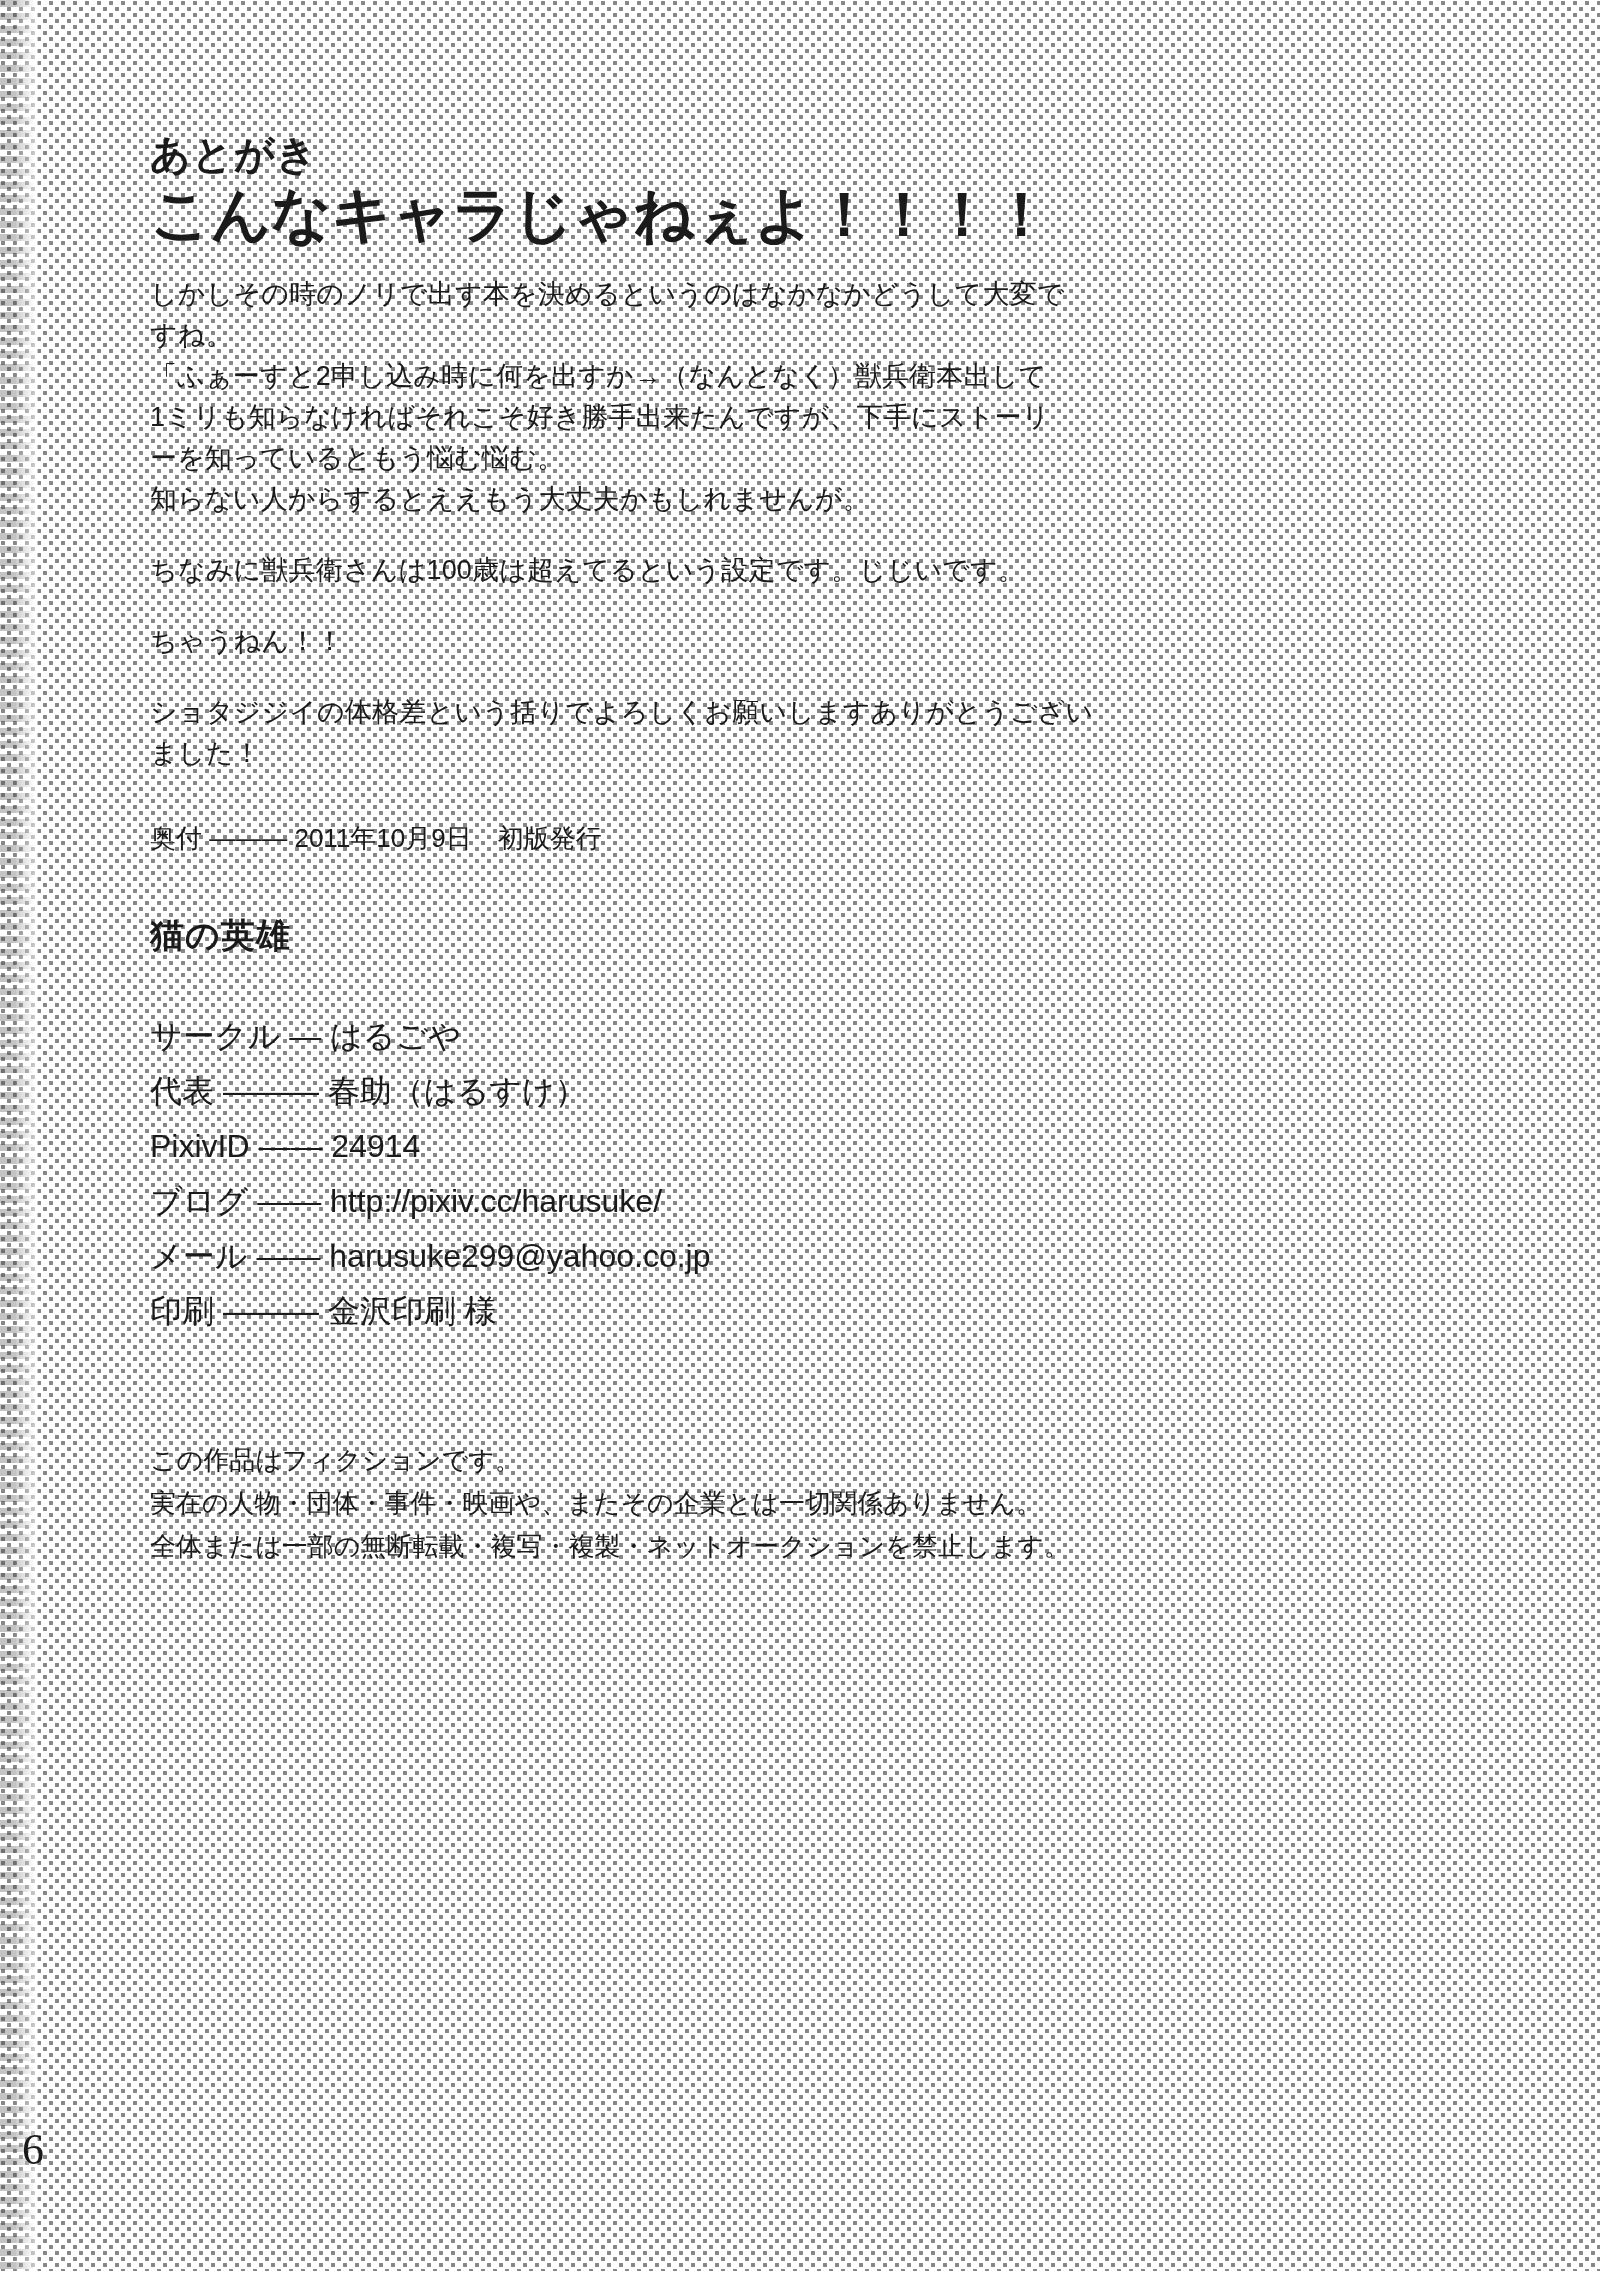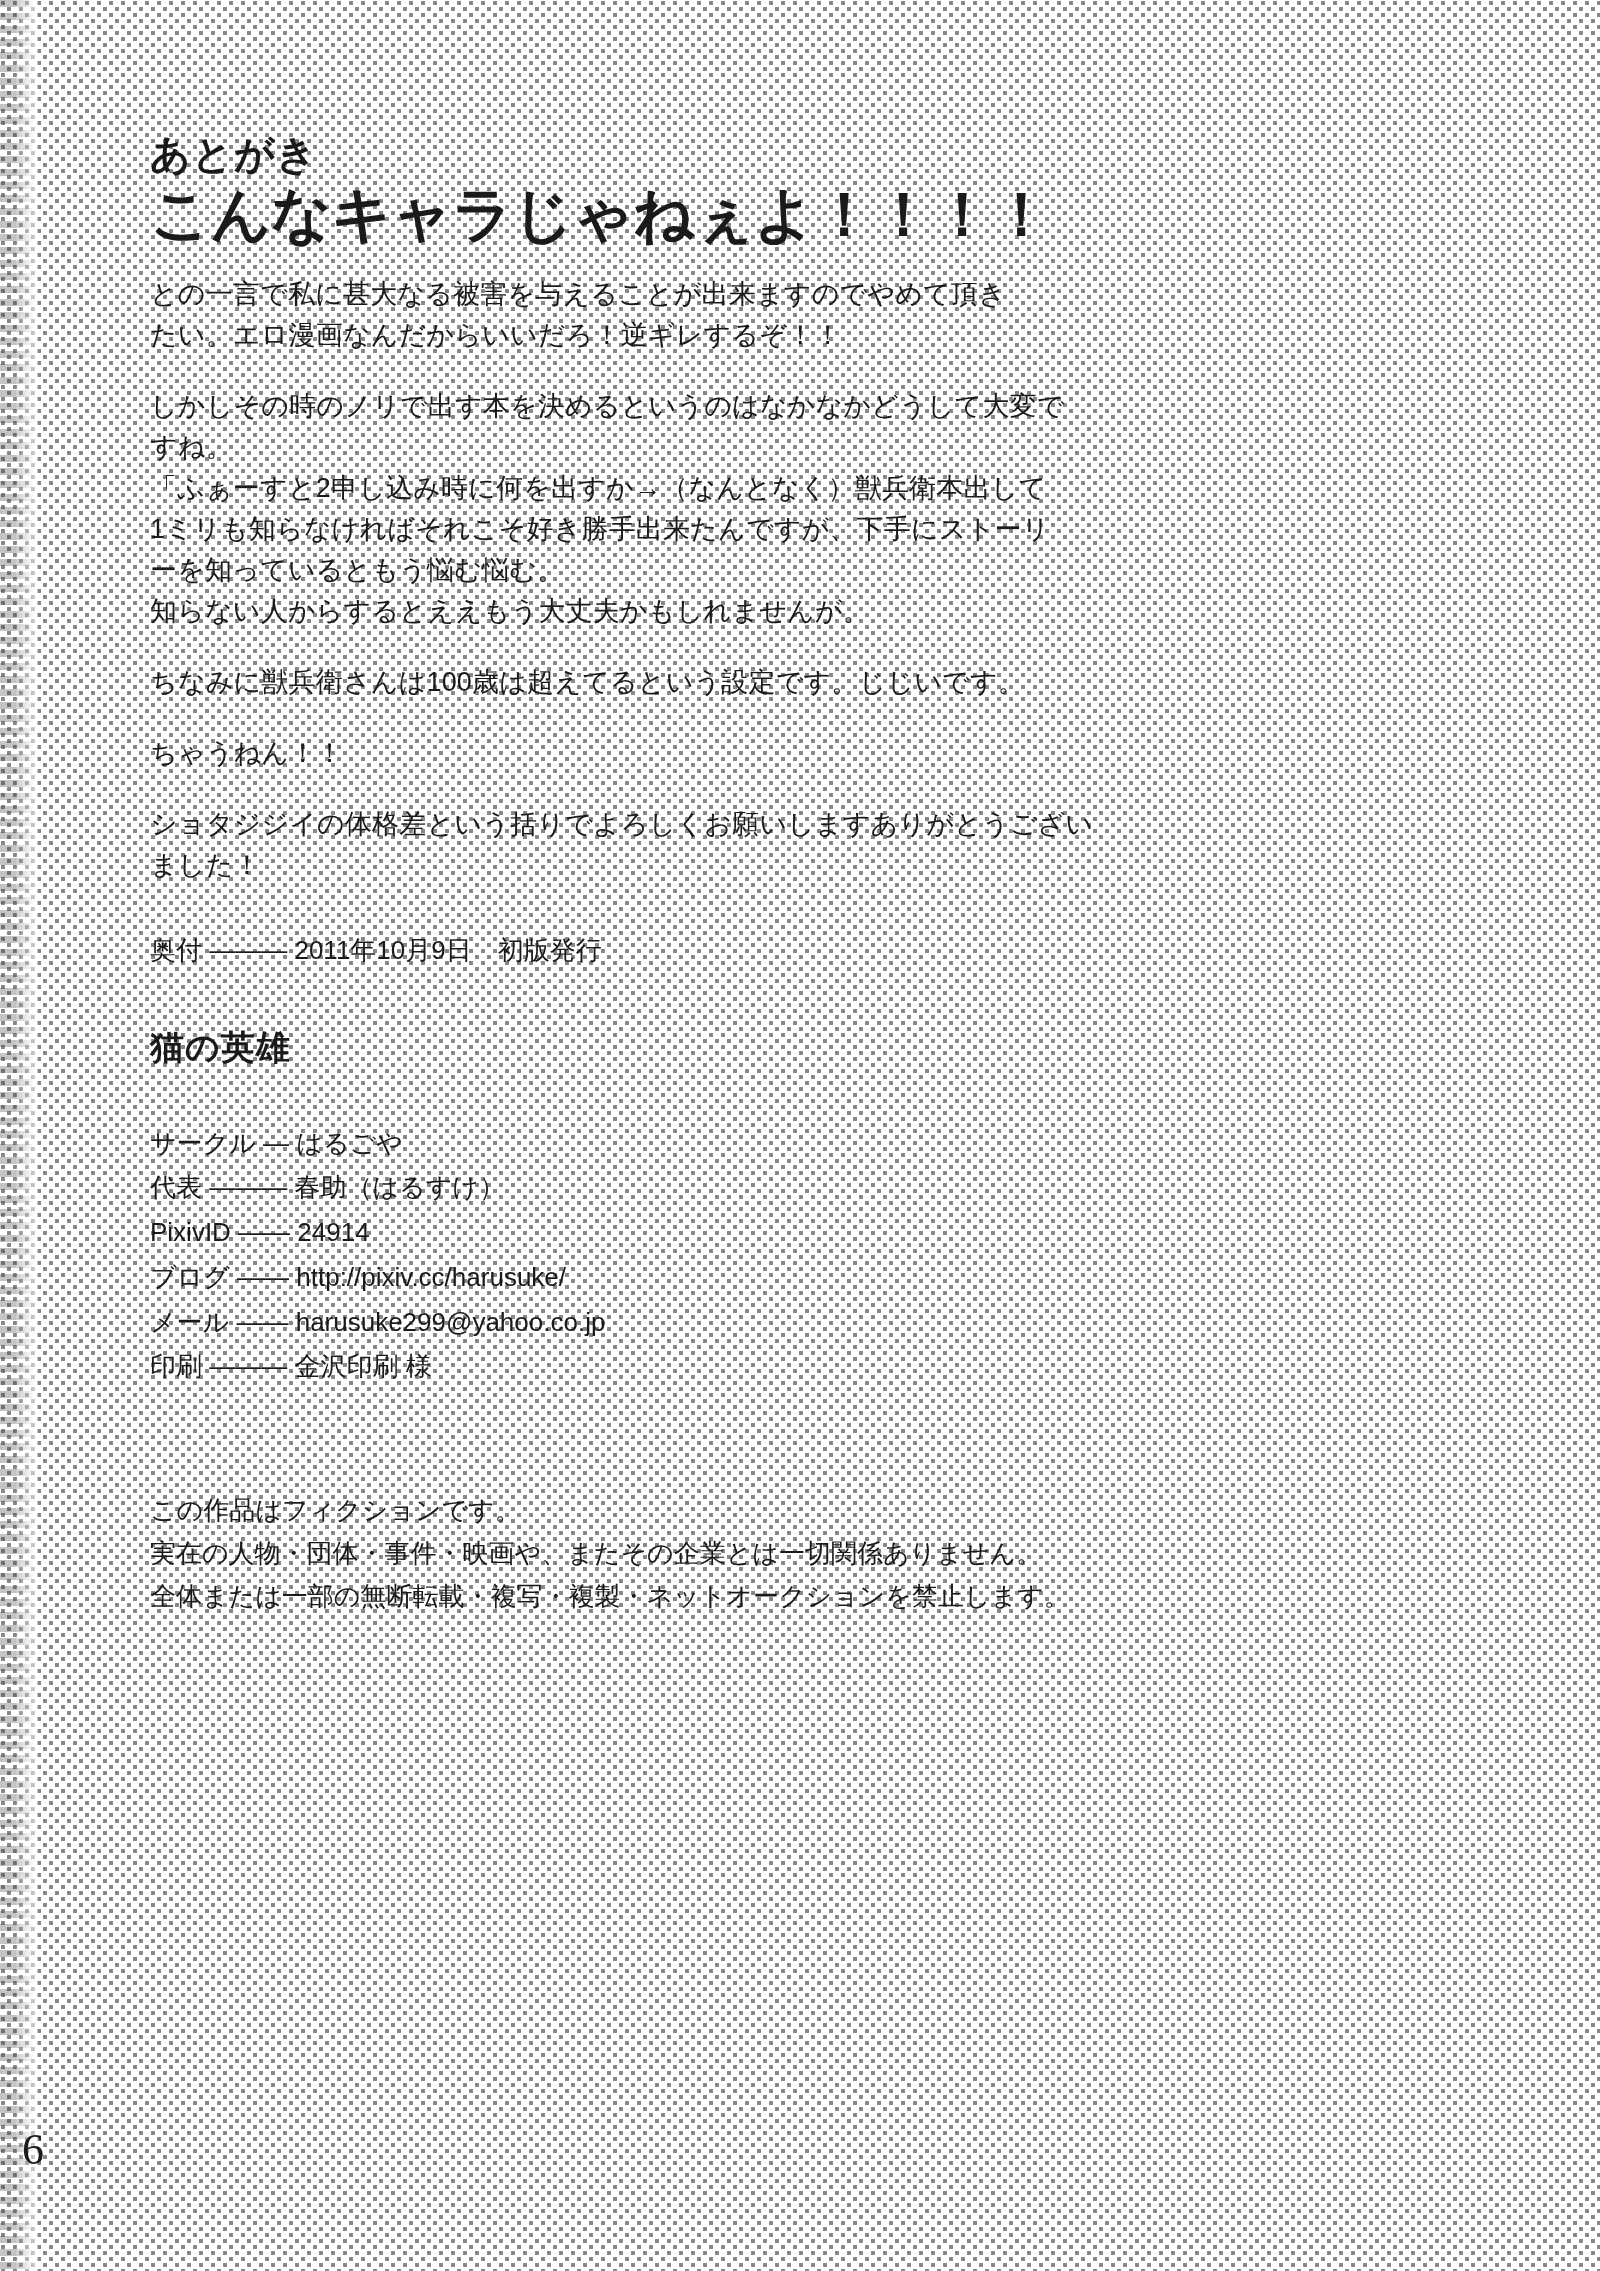--- a/index.html
+++ b/index.html
@@ -97,21 +97,21 @@
     white-space: pre;
   }
   .work-title {
     font-size: 34px;
     font-weight: 700;
     margin: 56px 0 0 0;
     letter-spacing: 1px;
   }
   .credits {
     margin: 50px 0 4px 0;
-    font-size: 26px;
+    font-size: 32px;
     line-height: 1.72;
   }
   .credits .row { display: block; white-space: pre; }
 
   .disclaimer {
     margin: 100px 0 0 0;
     font-size: 26px;
     line-height: 1.66;
   }
   .disclaimer .line { display: block; }
@@ -132,24 +132,20 @@
 
 <div class="page">
   <div class="wash"></div>
   <div class="left-edge"></div>
 
   <div class="content">
 
     <div class="afterword-label">あとがき</div>
     <div class="afterword-title">こんなキャラじゃねぇよ！！！！</div>
 
-    <p class="para">
-      <span class="line">との一言で私に甚大なる被害を与えることが出来ますのでやめて頂き</span>
-      <span class="line">たい。エロ漫画なんだからいいだろ！逆ギレするぞ！！</span>
-    </p>
 
     <p class="para">
       <span class="line">しかしその時のノリで出す本を決めるというのはなかなかどうして大変で</span>
       <span class="line">すね。</span>
       <span class="line">「ふぁーすと2申し込み時に何を出すか→（なんとなく）獣兵衛本出して</span>
       <span class="line">1ミリも知らなければそれこそ好き勝手出来たんですが、下手にストーリ</span>
       <span class="line">ーを知っているともう悩む悩む。</span>
       <span class="line">知らない人からするとええもう大丈夫かもしれませんが。</span>
     </p>
 

